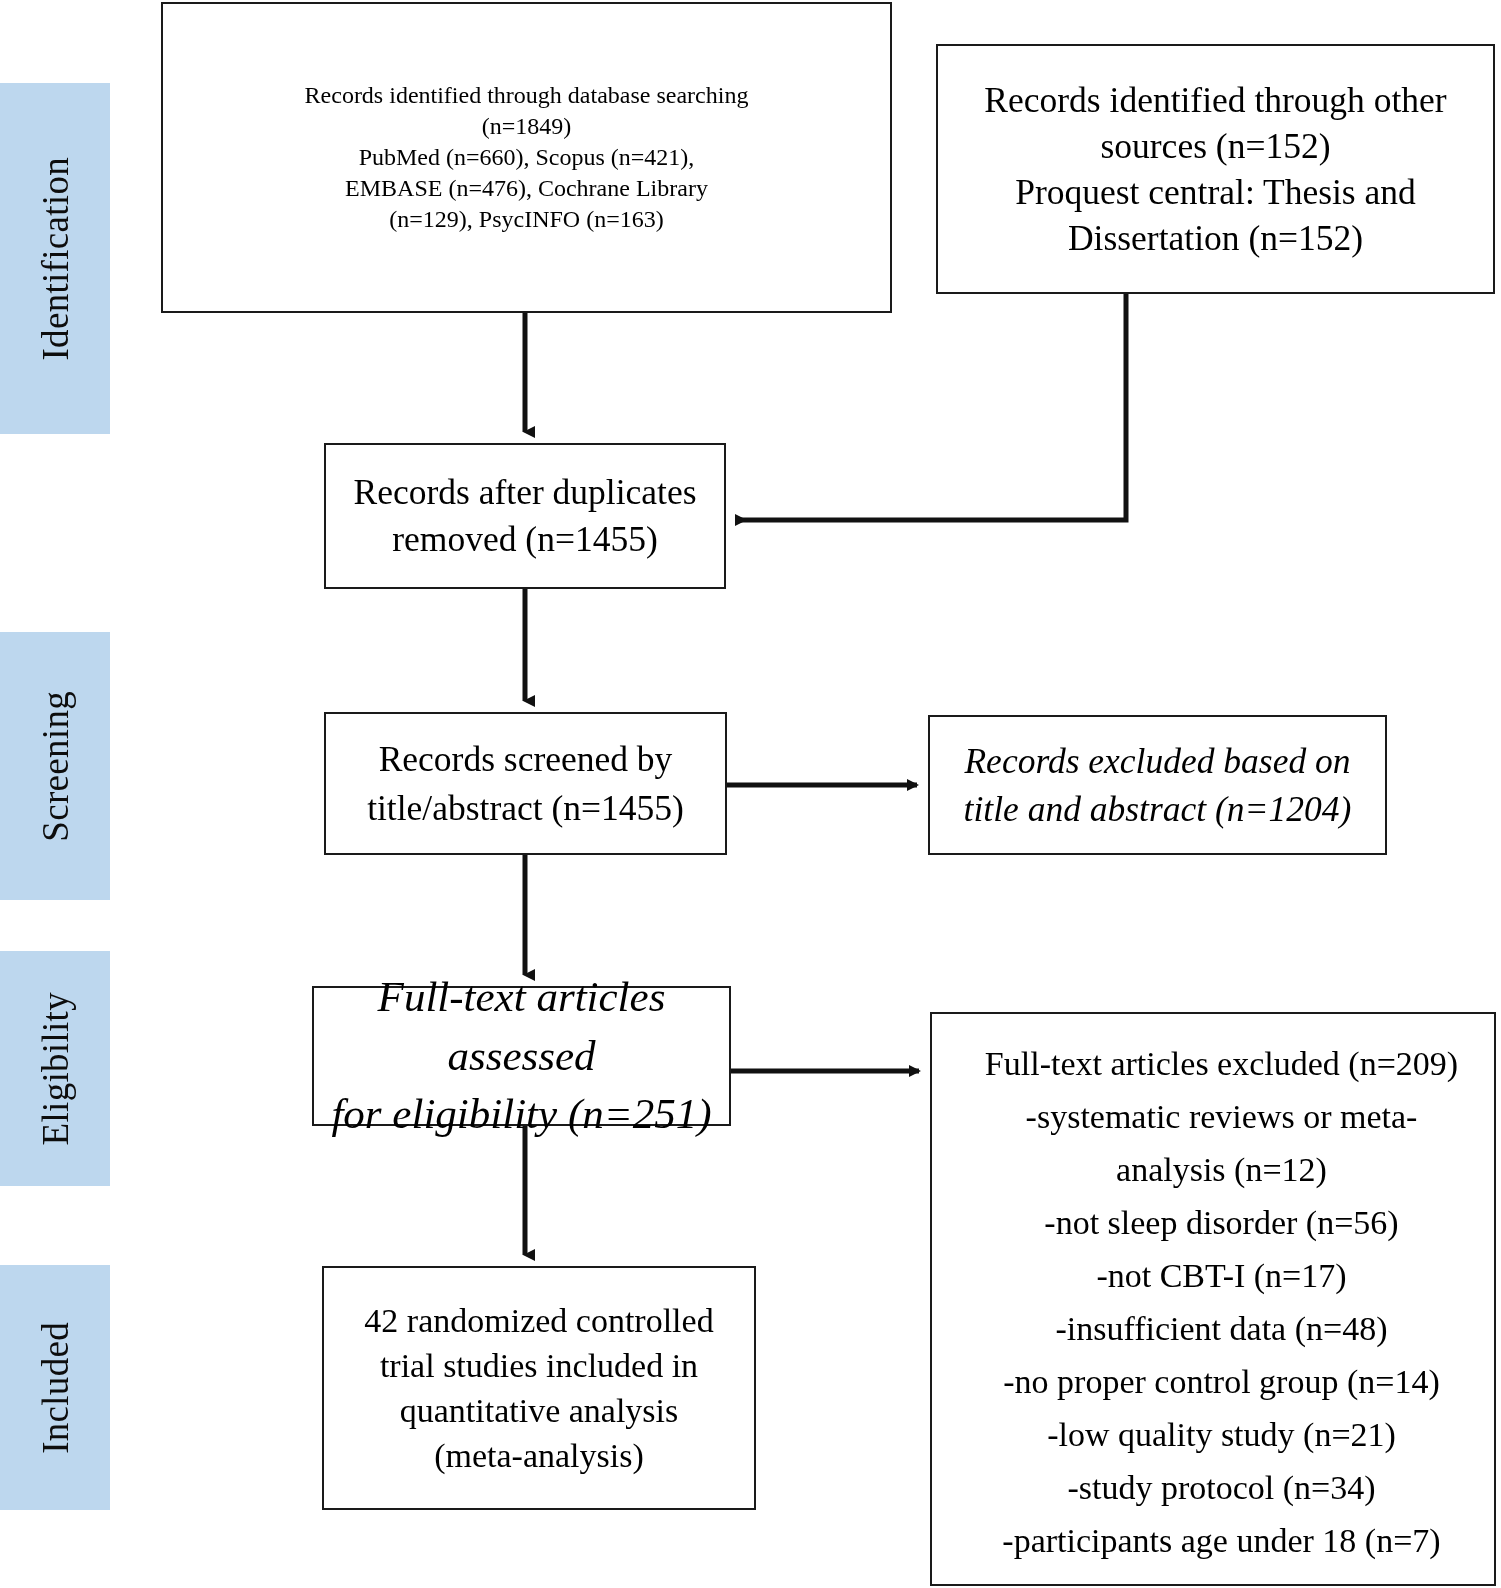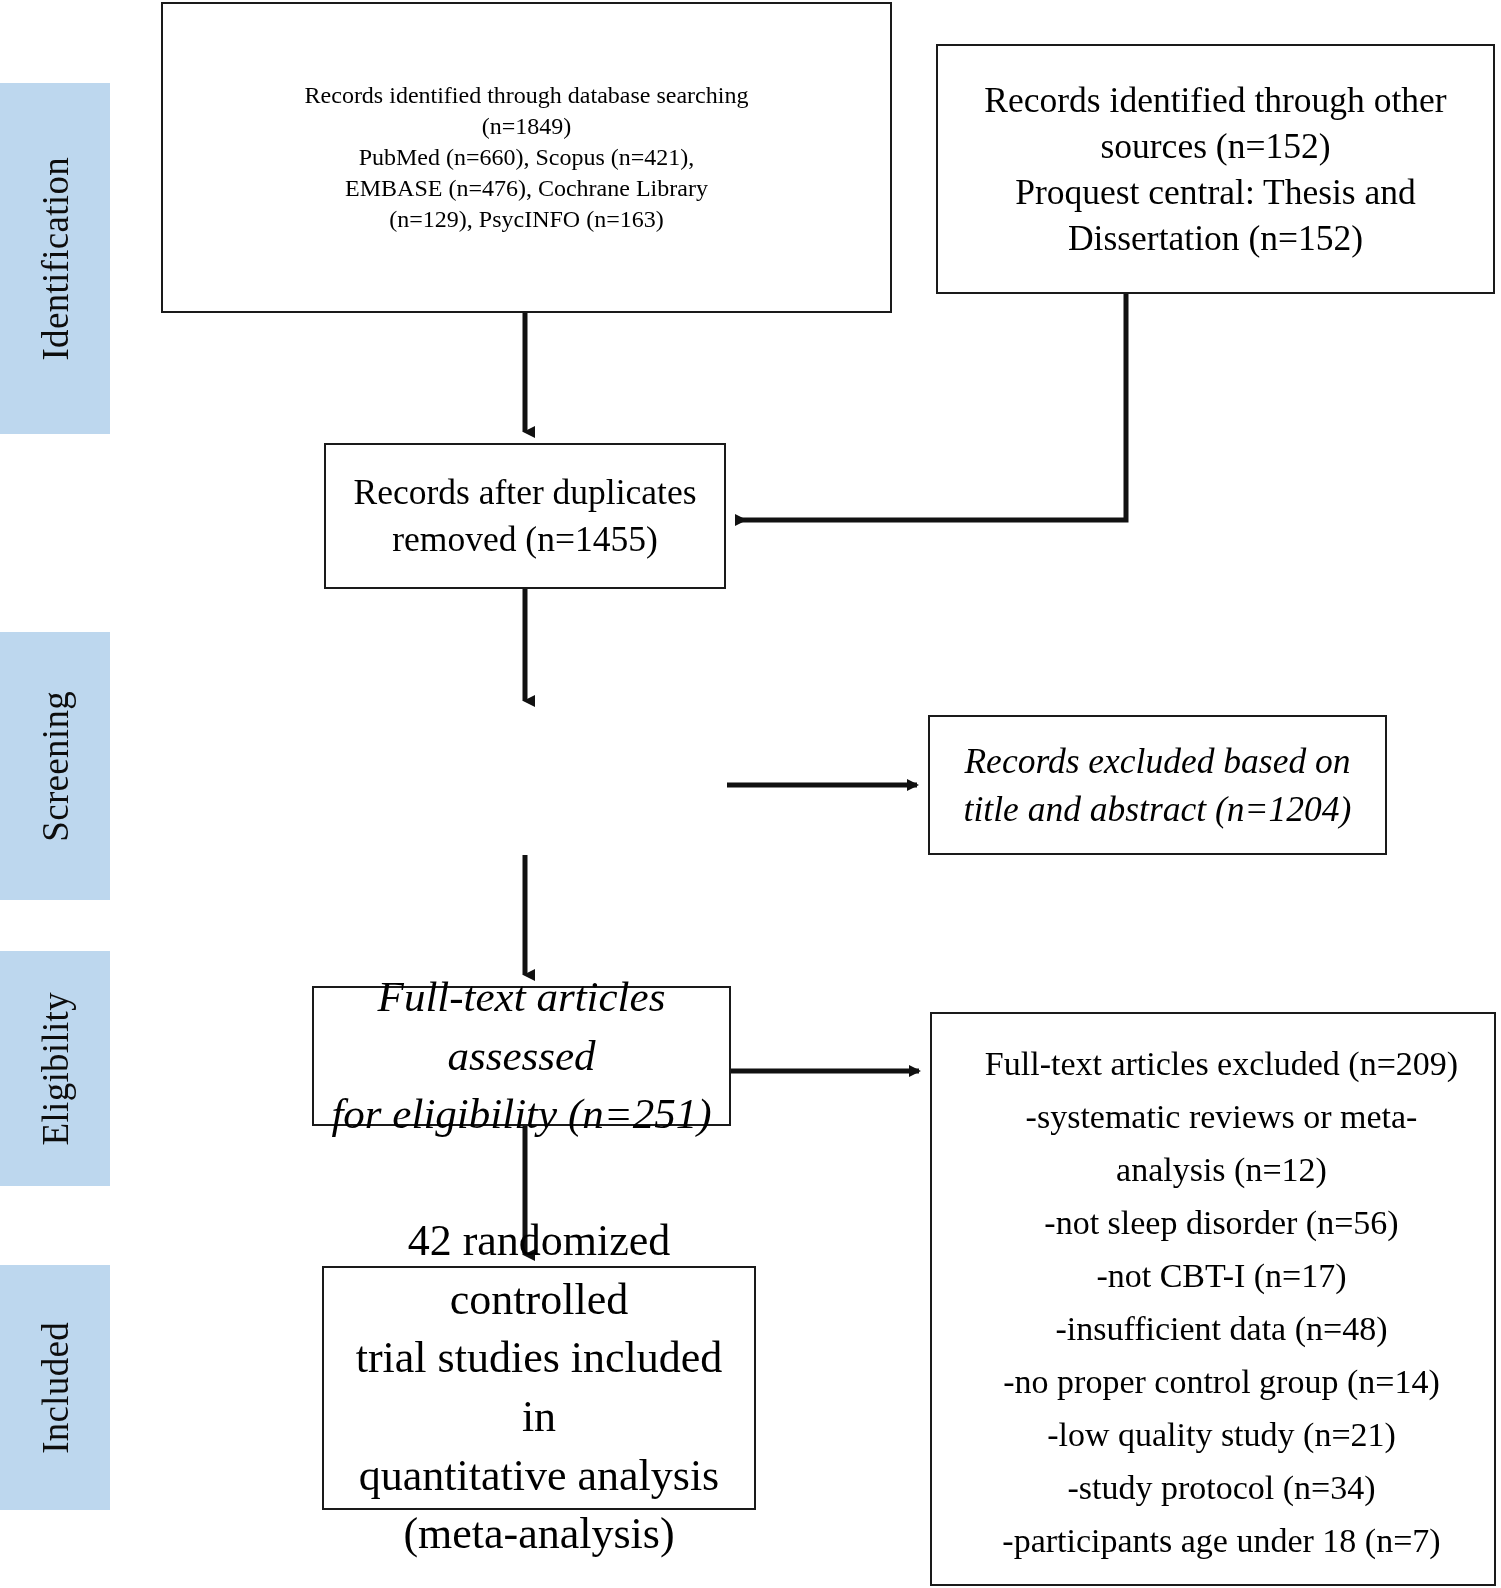--- a/index.html
+++ b/index.html
@@ -74,21 +74,21 @@
   #box-excluded-ta { left: 928px; top: 715px; width: 459px; height: 140px; font-style: italic; }
   #box-excluded-ta .box-text { font-size: 35.5px; line-height: 1.36; padding: 0 12px; }
 
   #box-fulltext { left: 312px; top: 986px; width: 419px; height: 140px; }
   #box-fulltext .box-text { font-size: 43px; line-height: 1.36; padding: 0 10px; font-style: italic; }
 
   #box-excluded-ft { left: 930px; top: 1012px; width: 566px; height: 574px; }
   #box-excluded-ft .box-text { font-size: 34px; line-height: 1.56; padding: 6px 0 0 17px; }
 
   #box-included { left: 322px; top: 1266px; width: 434px; height: 244px; }
-  #box-included .box-text { font-size: 44px; line-height: 1.33; padding: 0 10px; }
+  #box-included .box-text { font-size: 34px; line-height: 1.33; padding: 0 10px; }
 
   
   #connectors {
     position: absolute;
     left: 0;
     top: 0;
     width: 1501px;
     height: 1588px;
     pointer-events: none;
   }
@@ -155,20 +155,24 @@
 sources (n=152)
 Proquest central: Thesis and
 Dissertation (n=152)</span>
   </div>
 
   <div class="flow-box centered" id="box-duplicates">
     <span class="box-text">Records after duplicates
 removed (n=1455)</span>
   </div>
 
+  <div class="flow-box centered" id="box-screened">
+    <span class="box-text">Records screened by
+title/abstract (n=1455)</span>
+  </div>
 
   <div class="flow-box centered" id="box-excluded-ta">
     <span class="box-text">Records excluded based on
 title and abstract (n=1204)</span>
   </div>
 
   <div class="flow-box centered" id="box-fulltext">
     <span class="box-text">Full-text articles assessed
 for eligibility (n=251)</span>
   </div>

